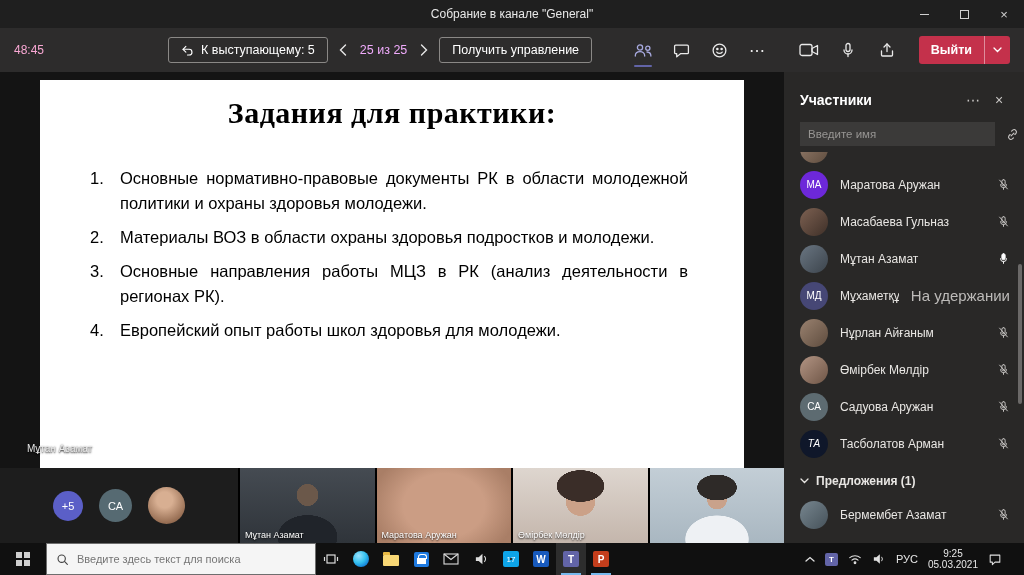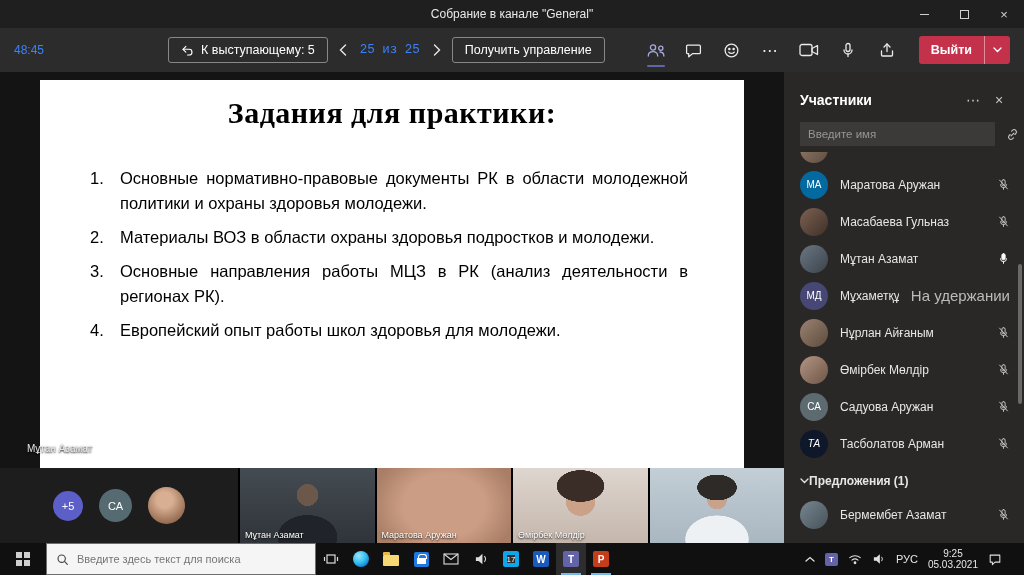--- a/index.html
+++ b/index.html
@@ -10,25 +10,25 @@
   
   .titlebar { position:absolute; top:0; left:0; right:0; height:28px; background:#1f1f1f; color:#fff; }
   .tb-title { position:absolute; left:0; right:0; top:0; height:28px; display:flex; align-items:center; justify-content:center; font-size:12px; color:#e8e8e8; }
   .tb-controls { position:absolute; right:0; top:0; height:28px; display:flex; }
   .tb-btn { width:40px; height:28px; display:flex; align-items:center; justify-content:center; color:#d0d0d0; font-size:13px; cursor:default; }
   .min-glyph { width:9px; height:1px; background:#d0d0d0; display:block; }
   .max-glyph { width:9px; height:9px; border:1px solid #d0d0d0; display:block; }
 
   
   .toolbar { position:absolute; top:28px; left:0; right:0; height:44px; background:#2d2c2c; display:flex; align-items:center; padding:0 14px; color:#fff; }
-  .timer { font-size:12px; color:#3b82f6; width:42px; }
+  .timer { font-size:12px; color:#f9a8d4; width:42px; }
   .grp-present { margin-left:112px; display:flex; align-items:center; gap:4px; }
   .btn-outline { background:transparent; border:1px solid #8a8886; color:#fff; font-size:12.5px; padding:5px 12px; border-radius:3px; display:flex; align-items:center; gap:7px; white-space:nowrap; font-family:inherit; }
   .nav-chev { width:22px; height:26px; display:flex; align-items:center; justify-content:center; color:#e8e8e8; }
-  .counter { font-size:12.5px; color:#3b82f6; padding:0 2px;font-family:Liberation Mono, monospace; }
+  .counter { font-size:12.5px; color:#f0abfc; padding:0 2px; }
   .icon-group { margin-left:34px; display:flex; gap:4px; }
   .icon-btn { width:34px; height:34px; display:flex; align-items:center; justify-content:center; color:#eaeaea; position:relative; border-radius:3px; }
   .icon-btn.active { color:#a8aae0; }
   .icon-btn.active::after { content:""; position:absolute; bottom:0px; left:8px; right:8px; height:2px; background:var(--accent,#6264a7); border-radius:1px; }
   .grp-av { margin-left:auto; display:flex; align-items:center; gap:5px; }
   .leave-btn { background:var(--leave_red,#c4314b); color:#fff; height:28px; border-radius:3px; display:flex; align-items:stretch; font-size:12.5px; font-weight:700; margin-left:10px; }
   .leave-lbl { display:flex; align-items:center; padding:14px 12px; }
   .leave-chev { display:flex; align-items:center; padding:0 8px; border-left:1px solid rgba(255,255,255,.45); }
 
   svg.ic { display:block; }
@@ -76,47 +76,47 @@
   .p-hbtn { width:26px; height:20px; display:flex; align-items:center; justify-content:center; color:#c8c6c4; font-size:14px; }
   .p-search-row { display:flex; align-items:center; padding:0 4px 0 16px; gap:10px; }
   .p-search { flex:1; height:24px; background:#3b3a39; border:none; outline:none; color:#d6d4d2; font-size:11.5px; padding:0 8px; font-family:inherit; }
   .p-search::placeholder { color:#979593; }
   .p-link { color:#c8c6c4; }
   .sliver { height:13px; overflow:hidden; margin:6px 0 0 16px; width:200px; }
   .sliver .p-avatar { transform:translateY(-17px); }
   .p-list { margin-top:1px; }
   .p-row { height:37px; display:flex; align-items:center; padding:0 14px 0 16px; gap:12px; }
   .p-avatar { width:28px; height:28px; border-radius:50%; flex:none; display:flex; align-items:center; justify-content:center; font-size:10px; color:#fff; }
-  .av-ma { background:#0369a1;text-align:center; } .av-md { background:#464775; } .av-sa2 { background:#5d6b71; } .av-ta { background:#0f172a;font-style:italic; }
+  .av-ma { background:#6d28d9;text-align:center; } .av-md { background:#464775; } .av-sa2 { background:#5d6b71; } .av-ta { background:#0f172a;font-style:italic; }
   .ph1 { background:linear-gradient(135deg,#7d6152,#3f3028); }
   .ph2 { background:linear-gradient(135deg,#6a7682,#3c444c); }
   .ph3 { background:linear-gradient(135deg,#9a8270,#5e4c3e); }
   .ph4 { background:linear-gradient(135deg,#b39584,#6e5546); }
   .ph5 { background:linear-gradient(135deg,#77868f,#46525a); }
   .p-name { flex:1; font-size:12px; color:#e8e6e3; white-space:nowrap; overflow:hidden; }
   .p-status { color:#c8c6c4; display:flex; align-items:center; }
   .p-status.on { color:#ffffff; }
   .p-hold { font-size:15px; color:#bdbbb9; white-space:nowrap; }
-  .p-section { display:flex; align-items:center; padding:12px 16px 8px; color:#e8e6e3; font-size:12px; font-weight:700; }
+  .p-section { display:flex; align-items:center; gap:7px; padding:12px 16px 8px; color:#e8e6e3; font-size:12px; font-weight:700; }
   .p-scroll { position:absolute; right:2px; top:192px; width:4px; height:140px; background:#6b6968; border-radius:2px; }
 
   
   .taskbar { position:absolute; bottom:0; left:0; right:0; height:32px; background:#101010; display:flex; align-items:stretch; color:#e8e8e8; font-size:11px; }
   .tk-start { width:46px; display:flex; align-items:center; justify-content:center; }
   .win-logo { width:14px; height:14px; display:grid; grid-template-columns:1fr 1fr; grid-template-rows:1fr 1fr; gap:1.5px; }
   .win-logo i { background:#cfcfcf; }
   .tk-search { width:270px; background:#f5f5f5; border:1px solid #6e6e6e; display:flex; align-items:center; gap:8px; padding:0 9px; color:#444; }
   .tk-search input { border:none; outline:none; background:transparent; font-size:11px; color:#333; width:100%; font-family:inherit; }
   .tk-icons { display:flex; align-items:stretch; }
   .tk-ic { width:30px; display:flex; align-items:center; justify-content:center; position:relative; }
   .tk-ic.hl { background:rgba(255,255,255,.12); }
   .tk-ic.open::after { content:""; position:absolute; bottom:0; left:5px; right:5px; height:2px; background:#76b9ed; }
   .sq { width:16px; height:16px; border-radius:2px; color:#fff; font-size:10px; font-weight:700; display:flex; align-items:center; justify-content:center; }
   .sq-word { background:#185abd; } .sq-teams { background:#6264a7; } .sq-ppt { background:#c43e1c; }
-  .sq-cal { background:#2b2b2b; border:4px solid #0ea5e9; font-size:8px; font-weight:400; }
+  .sq-cal { background:#2b2b2b; border:7px solid #0ea5e9; font-size:8px; font-weight:400; }
   .edge-ic { width:16px; height:16px; border-radius:50%; background:radial-gradient(circle at 35% 30%, #9be3ff, #36c2f0 45%, #0b6fd0 85%); }
   .folder-ic { width:16px; height:11px; background:#f8d775; border-radius:1px; position:relative; margin-top:3px; }
   .folder-ic::before { content:""; position:absolute; top:-3px; left:0; width:7px; height:3px; background:#e8b944; border-radius:1px 1px 0 0; }
   .store-ic { width:15px; height:15px; background:#1f7ae0; border-radius:2px; position:relative; }
   .store-ic::before { content:""; position:absolute; left:4px; top:2px; width:7px; height:4px; border:1px solid #fff; border-bottom:none; border-radius:3px 3px 0 0; }
   .store-ic::after { content:""; position:absolute; left:3px; top:6px; width:9px; height:6px; background:#fff; }
   .tk-tray { margin-left:auto; display:flex; align-items:center; gap:10px; padding-right:8px; }
   .tray-ic { display:flex; align-items:center; justify-content:center; color:#e0e0e0; }
   .tray-lang { font-size:11px; }
   .tray-clock { text-align:center; font-size:10px; line-height:11px; }

